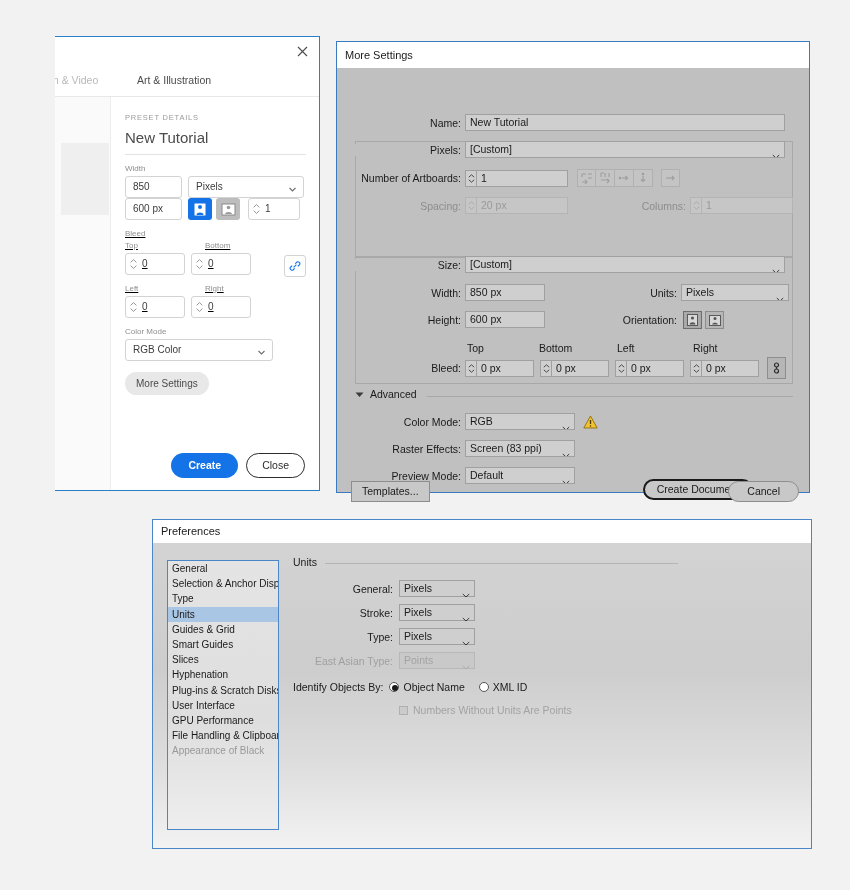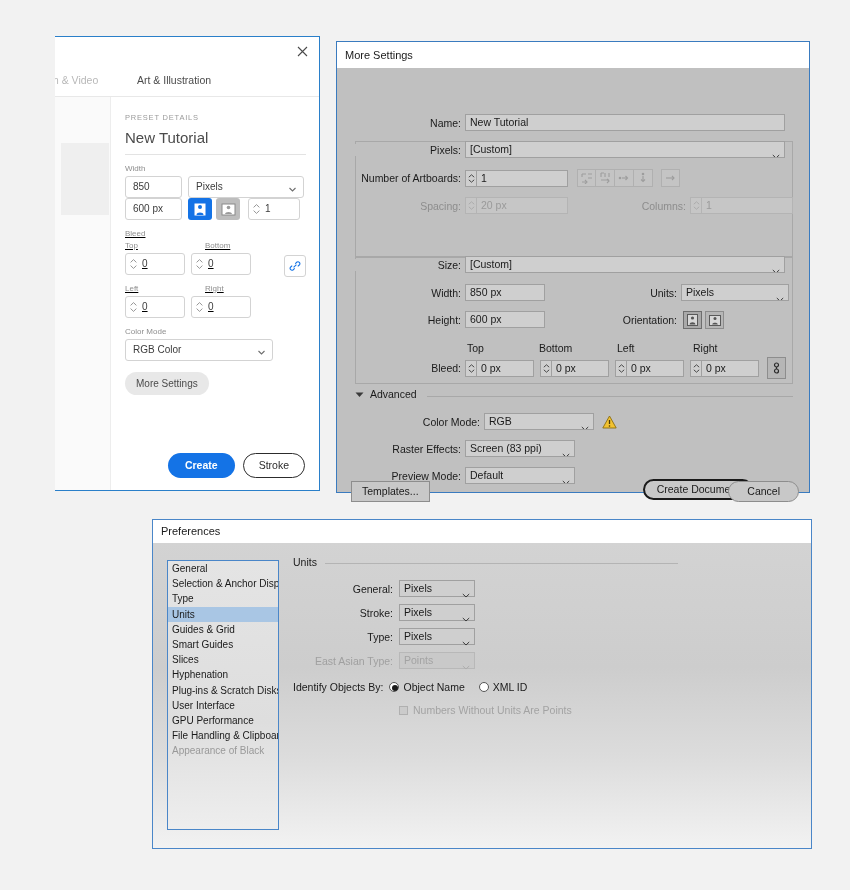--- a/index.html
+++ b/index.html
@@ -396,21 +396,21 @@
               <path d="M1.5 3 L4.5 6 L7.5 3" stroke="#6e6e6e" stroke-width="1.1" fill="none"></path>
             </svg>
         </span>
       </div>
 
       <div id="nd-more-settings">More Settings</div>
     </div>
 
     <div id="nd-footer">
       <div id="nd-create">Create</div>
-      <div id="nd-closebtn">Stroke</div>
+      <div id="nd-closebtn">Close</div>
     </div>
   </div>
 
   <div id="more-settings-dialog">
     <div id="ms-titlebar">More Settings</div>
 
     <div id="ms-content">
 
       <div class="ms-row" style="left:0; top:46px; width:452px;">
         <div class="ms-lab" style="width:124px;">Name:</div>
@@ -624,21 +624,21 @@
       <div style="position:absolute; left:18px; top:320px; width:438px;">
         <span>
           <svg width="9" height="7" viewBox="0 0 9 7" style="vertical-align:0px;">
               <path d="M0.5 1.5 L8.5 1.5 L4.5 6 Z" fill="#3a3a3a"></path>
             </svg>
         </span>
         <span style="margin-left:3px;">Advanced</span>
         <span style="display:inline-block; position:absolute; left:72px; right:0; top:8px; height:1px; background:#a8a8a8;"></span>
       </div>
 
-      <div class="ms-row" style="left:13px; top:345px;padding-left:6px;">
+      <div class="ms-row" style="left:0; top:345px;">
         <div class="ms-lab" style="width:124px;">Color Mode:</div>
         <div class="wselect" style="width:110px; margin-left:4px;">
           <span>RGB</span>
           <span class="wchev">
             <svg width="8" height="5" viewBox="0 0 8 5">
                 <path d="M0.8 1 L4 4 L7.2 1" stroke="#3a3a3a" stroke-width="1" fill="none"></path>
               </svg>
           </span>
         </div>
         <span style="margin-left:8px; display:flex;">

